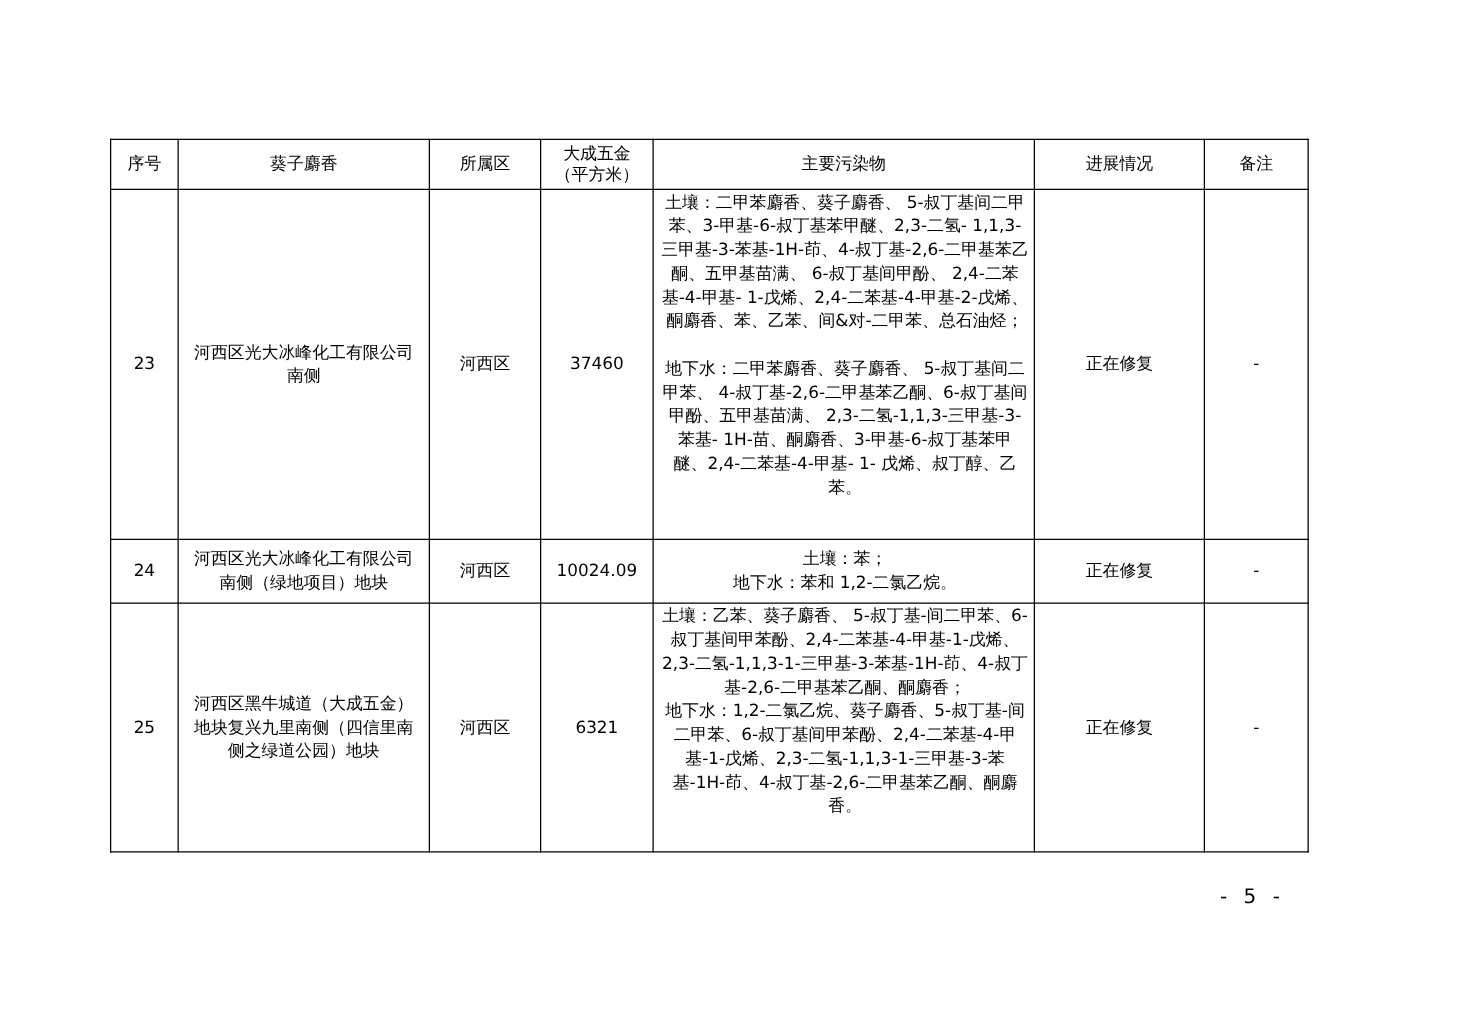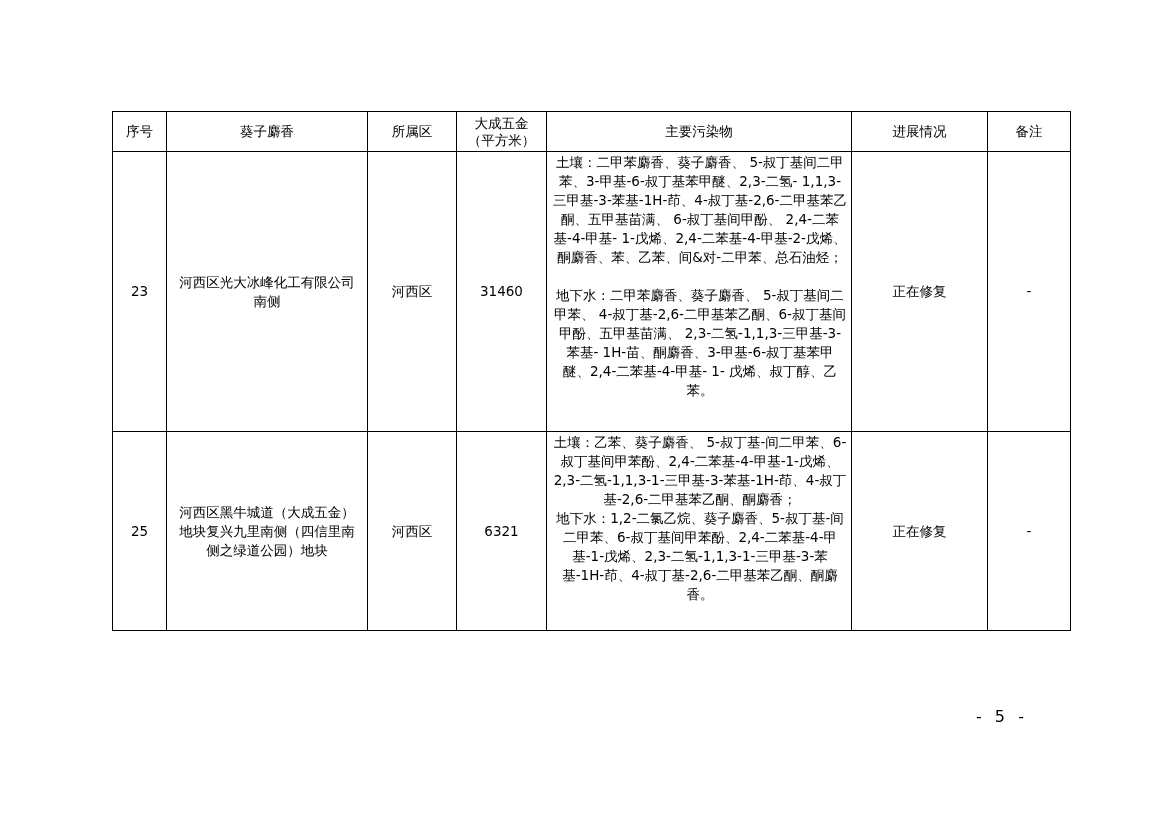--- a/index.html
+++ b/index.html
@@ -1,19 +1,19 @@
 <!DOCTYPE html>
 <html><head>
 <meta charset="utf-8">
 <style>
   html, body { margin: 0; padding: 0; background: #ffffff; }
   body { width: 1169px; height: 827px; position: relative; overflow: hidden;
          font-family: "DejaVu Sans", "Liberation Sans", sans-serif; color: #000; }
   table.main {
-    position: absolute; left: 112px; top: 111px;
+    position: absolute; left: 88px; top: 111px;
     border-collapse: collapse; table-layout: fixed;
     width: 958px;
   }
   table.main td, table.main th {
     border: 1px solid #000; font-weight: normal; font-size: 13.5px;
     line-height: 19px; padding: 0; vertical-align: middle; text-align: center;
   }
   table.main th { height: 39px; line-height: 17px; }
   .pollutants { text-align: left; padding: 1px 4px 1px 6px !important; vertical-align: top !important; }
   .pollutants p { margin: 0; }
@@ -46,25 +46,37 @@
       <th>主要污染物</th>
       <th>进展情况</th>
       <th>备注</th>
     </tr>
   </thead>
   <tbody>
     <tr style="height:280px">
       <td class="num">23</td>
       <td style="padding:0 8px">河西区光大冰峰化工有限公司南侧</td>
       <td>河西区</td>
-      <td class="num">31460</td>
+      <td class="num">37460</td>
       <td class="pollutants">
         <p>土壤：二甲苯麝香、葵子麝香、 5-叔丁基间二甲苯、3-甲基-6-叔丁基苯甲醚、2,3-二氢- 1,1,3-三甲基-3-苯基-1H-茚、4-叔丁基-2,6-二甲基苯乙酮、五甲基苗满、 6-叔丁基间甲酚、  2,4-二苯基-4-甲基- 1-戊烯、2,4-二苯基-4-甲基-2-戊烯、酮麝香、苯、乙苯、间&amp;对-二甲苯、总石油烃；</p>
         <div class="gap"></div>
         <p>地下水：二甲苯麝香、葵子麝香、 5-叔丁基间二甲苯、 4-叔丁基-2,6-二甲基苯乙酮、6-叔丁基间甲酚、五甲基苗满、 2,3-二氢-1,1,3-三甲基-3-苯基-  1H-苗、酮麝香、3-甲基-6-叔丁基苯甲醚、2,4-二苯基-4-甲基- 1- 戊烯、叔丁醇、乙苯。</p>
+      </td>
+      <td>正在修复</td>
+      <td>-</td>
+    </tr>
+    <tr style="height:51px">
+      <td class="num">24</td>
+      <td style="padding:0 6px">河西区光大冰峰化工有限公司南侧（绿地项目）地块</td>
+      <td>河西区</td>
+      <td class="num">10024.09</td>
+      <td class="pollutants" style="vertical-align:middle !important">
+        <p>土壤：苯；</p>
+        <p>地下水：苯和 1,2-二氯乙烷。</p>
       </td>
       <td>正在修复</td>
       <td>-</td>
     </tr>
     <tr style="height:199px">
       <td class="num">25</td>
       <td style="padding:0 9px">河西区黑牛城道（大成五金）地块复兴九里南侧（四信里南侧之绿道公园）地块</td>
       <td>河西区</td>
       <td class="num">6321</td>
       <td class="pollutants">

